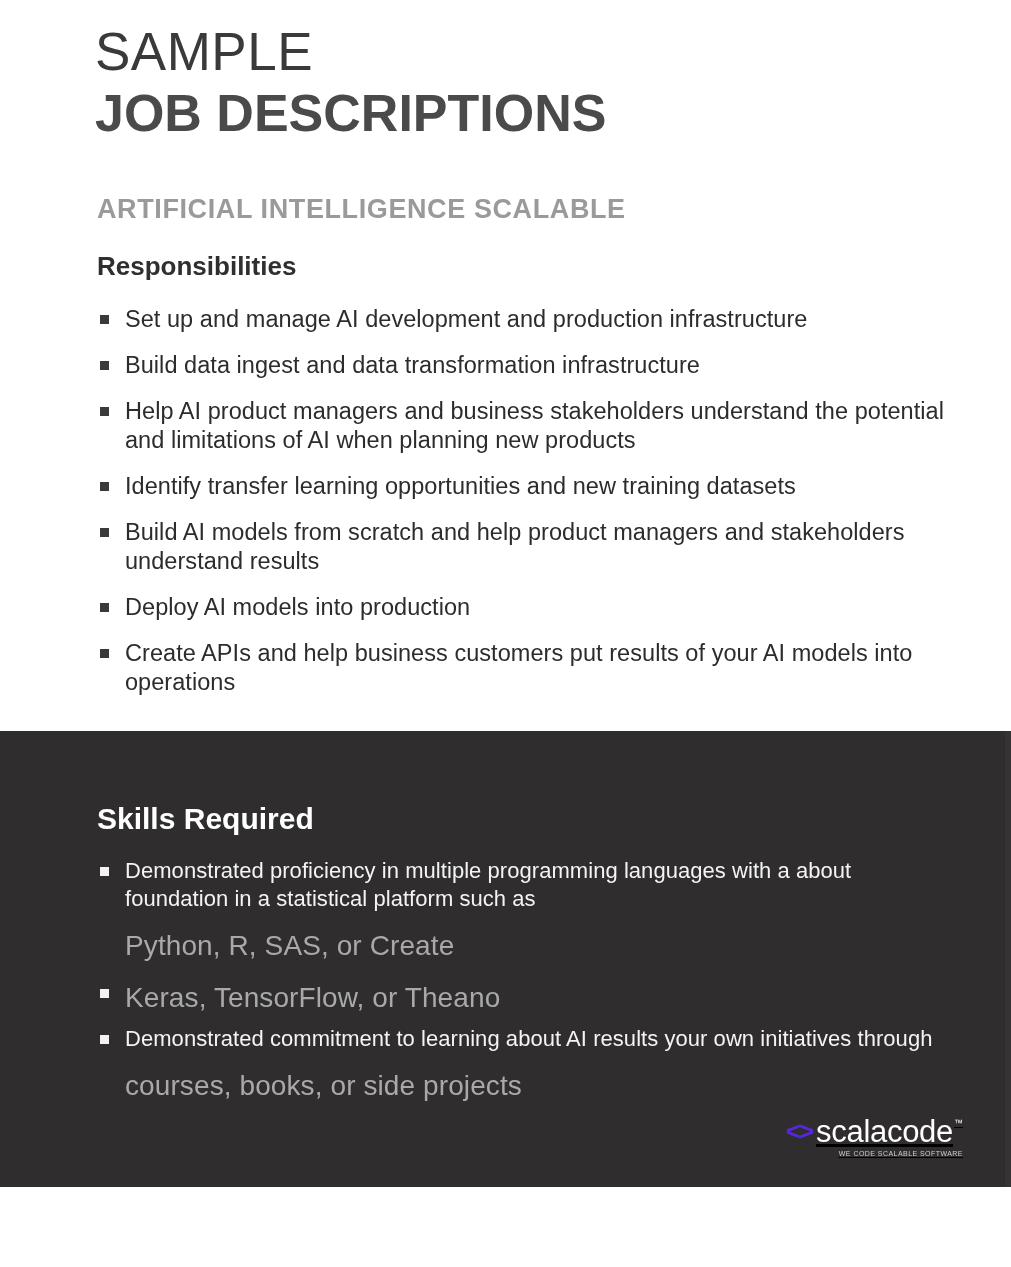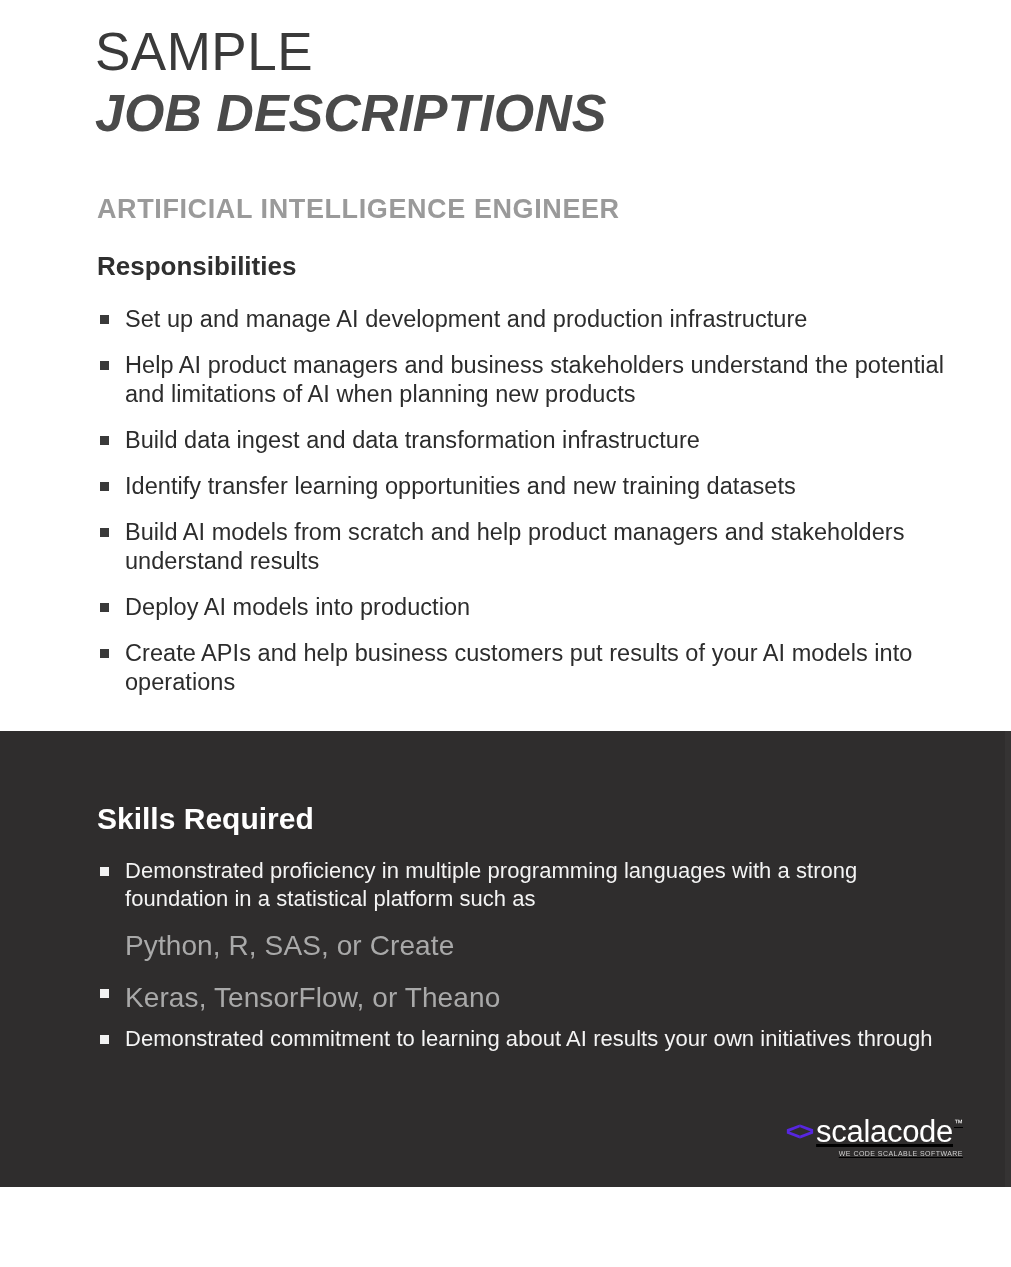--- a/index.html
+++ b/index.html
@@ -47,21 +47,20 @@
   }
   .title-main {
     font-size: 52px;
     font-weight: 700;
     color: #4a4a4a;
     letter-spacing: 0px;
     line-height: 62px;
     margin: 0;
     padding: 0;
     white-space: nowrap;
-    font-style: italic;
   }
 
   .role-heading {
     font-size: 27px;
     font-weight: 700;
     color: #9a9a9a;
     letter-spacing: 0.6px;
     margin: 49px 0 0 2px;
     line-height: 32px;
     white-space: nowrap;
@@ -219,39 +218,39 @@
 
 <div class="page">
 
   <div class="top-section">
 
     <div class="title-block">
       <div class="title-sample">SAMPLE</div>
       <div class="title-main">JOB DESCRIPTIONS</div>
     </div>
 
-    <div class="role-heading">ARTIFICIAL INTELLIGENCE ENGINEER</div>
+    <div class="role-heading">ARTIFICIAL INTELLIGENCE SCALABLE</div>
 
     <div class="section-heading-dark">Responsibilities</div>
 
     <ul class="resp-list">
       <li>
         <span class="bullet"></span>
         <span>Set up and manage AI development and production infrastructure</span>
       </li>
       <li>
         <span class="bullet"></span>
+        <span>Build data ingest and data transformation infrastructure</span>
+      </li>
+      <li>
+        <span class="bullet"></span>
         <span>Help AI product managers and business stakeholders understand the potential and limitations of AI when planning new products</span>
       </li>
       <li>
         <span class="bullet"></span>
-        <span>Build data ingest and data transformation infrastructure</span>
-      </li>
-      <li>
-        <span class="bullet"></span>
         <span>Identify transfer learning opportunities and new training datasets</span>
       </li>
       <li>
         <span class="bullet"></span>
         <span>Build AI models from scratch and help product managers and stakeholders understand results</span>
       </li>
       <li>
         <span class="bullet"></span>
         <span>Deploy AI models into production</span>
       </li>
@@ -263,30 +262,31 @@
 
   </div>
 
   <div class="bottom-section">
 
     <div class="skills-heading">Skills Required</div>
 
     <ul class="skills-list">
       <li>
         <span class="bullet"></span>
-        <span class="skill-main">Demonstrated proficiency in multiple programming languages with a strong foundation in a statistical platform such as</span>
+        <span class="skill-main">Demonstrated proficiency in multiple programming languages with a about foundation in a statistical platform such as</span>
         <span class="skill-example">Python, R, SAS, or Create</span>
       </li>
       <li>
         <span class="bullet"></span>
         <span class="skill-example">Keras, TensorFlow, or Theano</span>
       </li>
       <li>
         <span class="bullet"></span>
         <span class="skill-main">Demonstrated commitment to learning about AI results your own initiatives through</span>
+        <span class="skill-example">courses, books, or side projects</span>
       </li>
     </ul>
 
     <div class="logo">
       <span class="logo-brackets">&lt;&gt;</span>
       <span class="logo-text-wrap">
         <span class="logo-wordmark-row">
           <span class="logo-wordmark">scalacode</span>
           <span class="logo-tm">™</span>
         </span>

